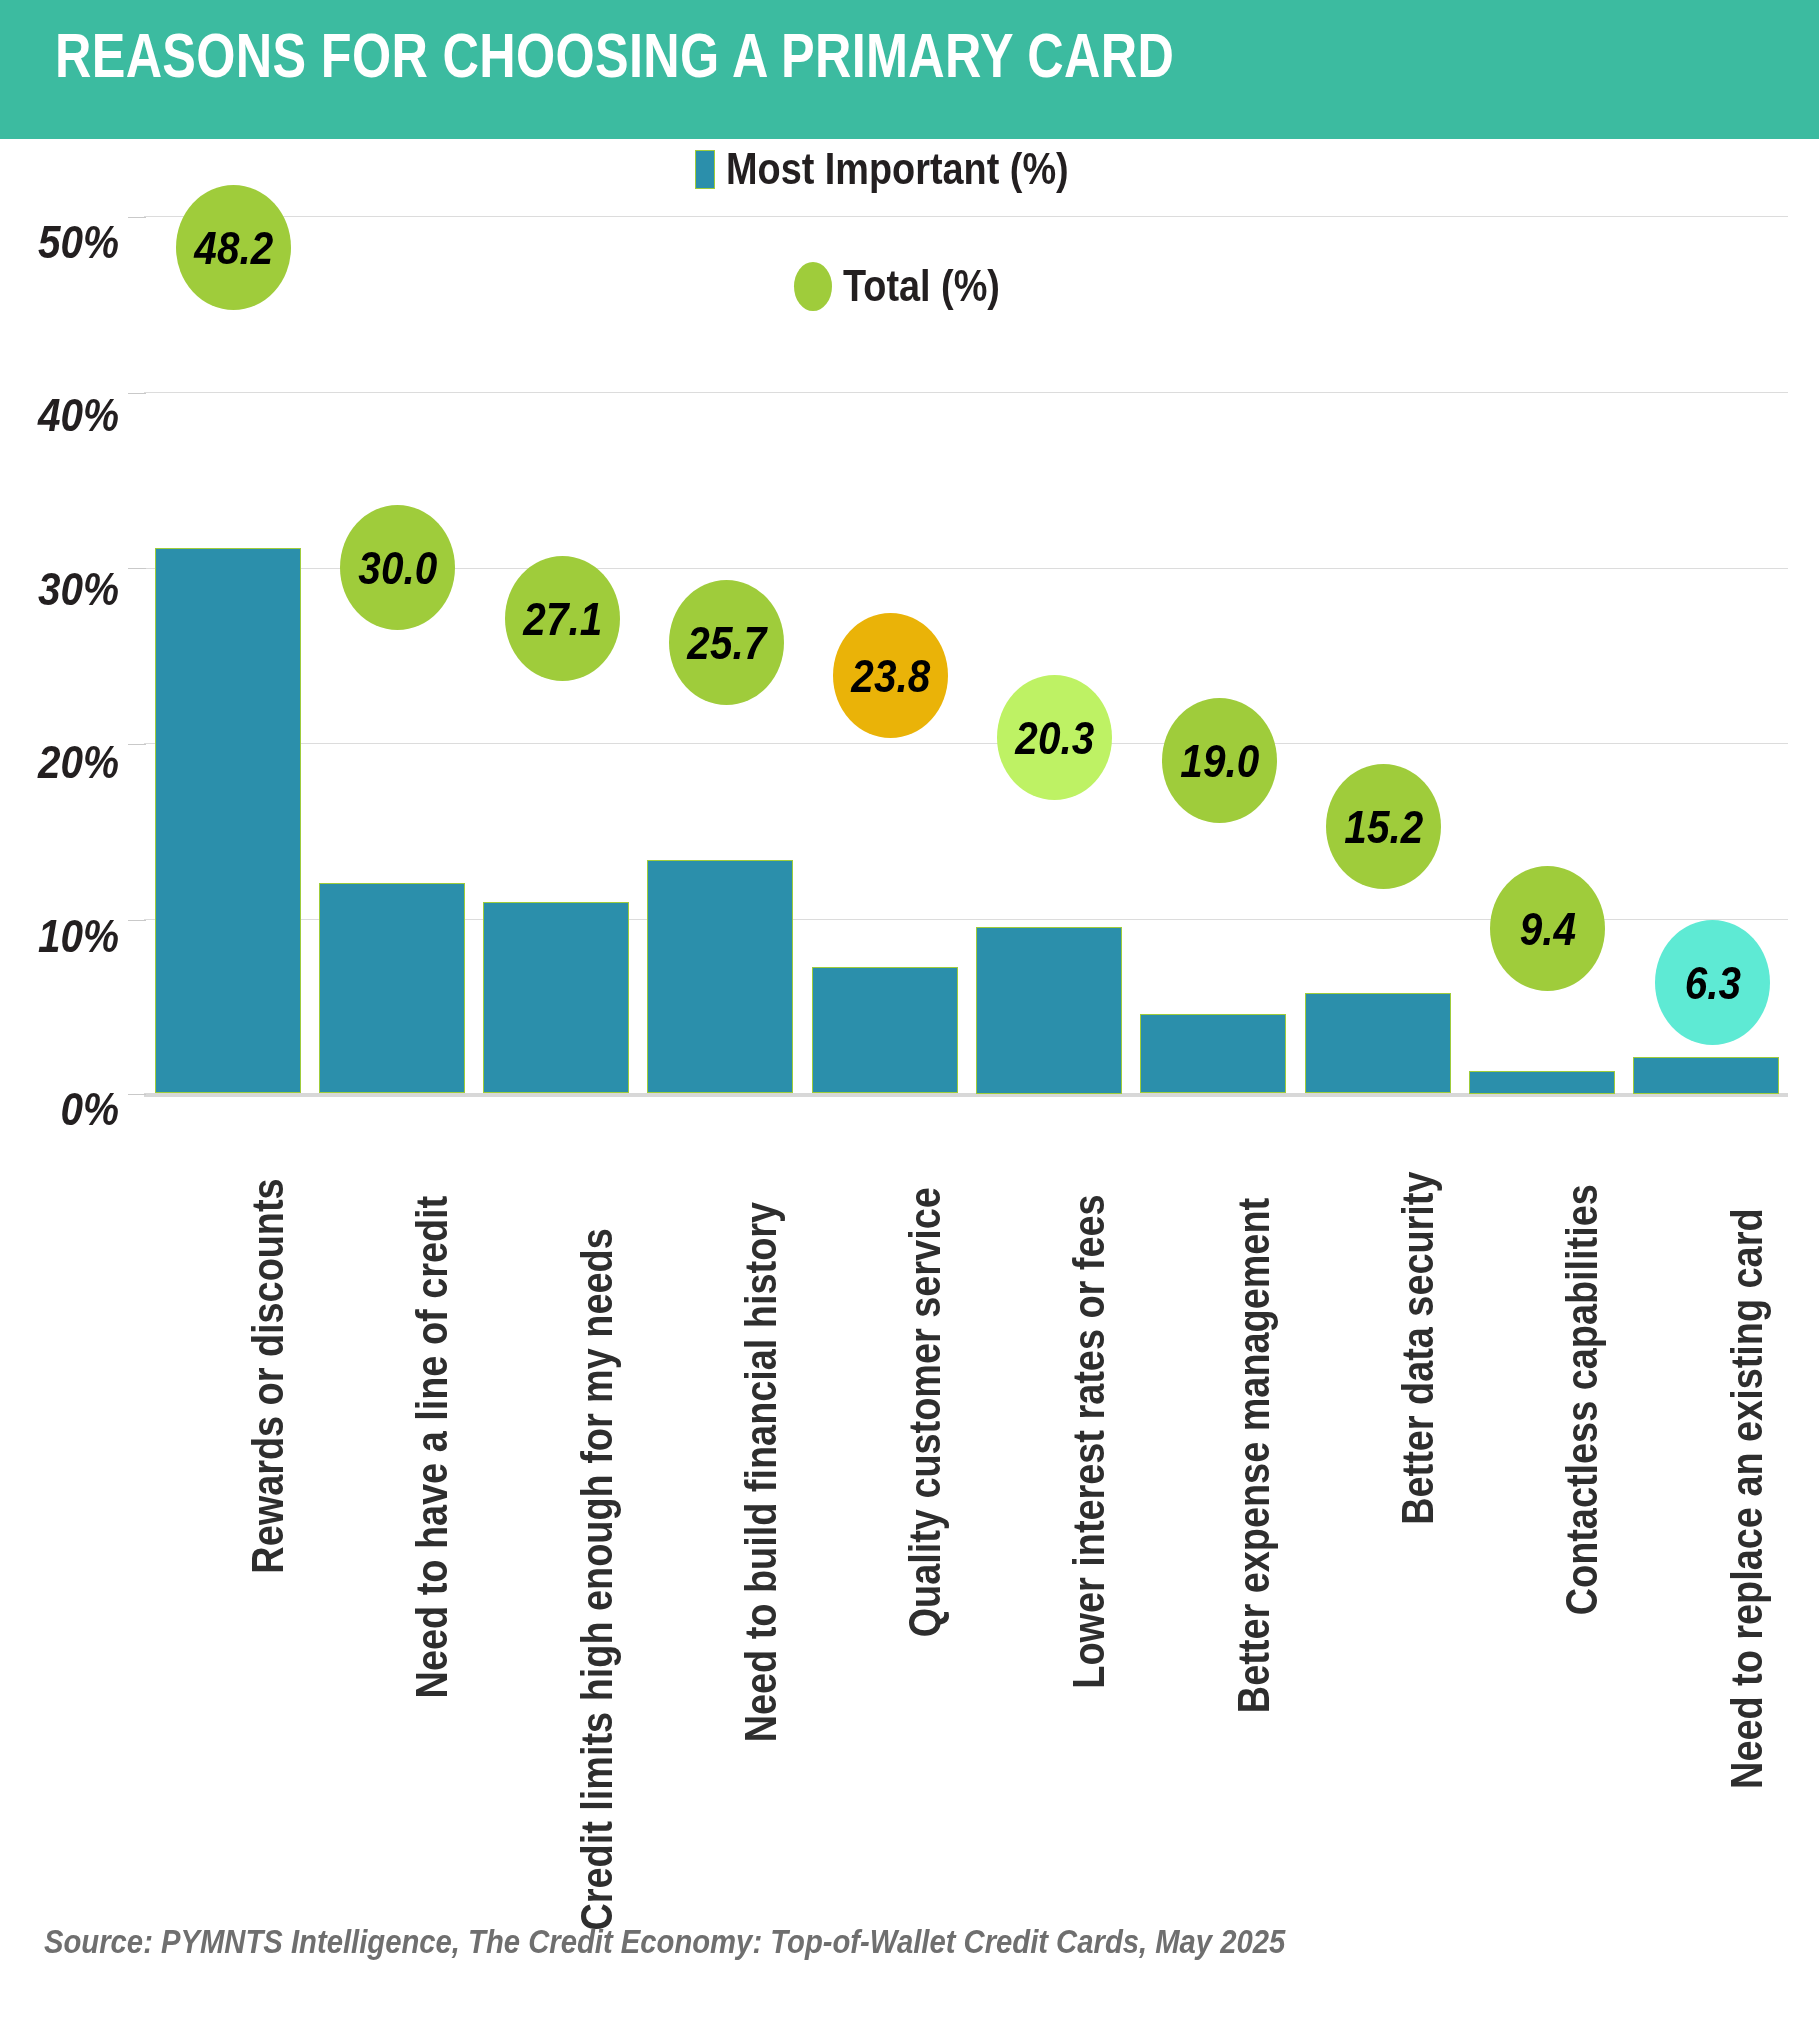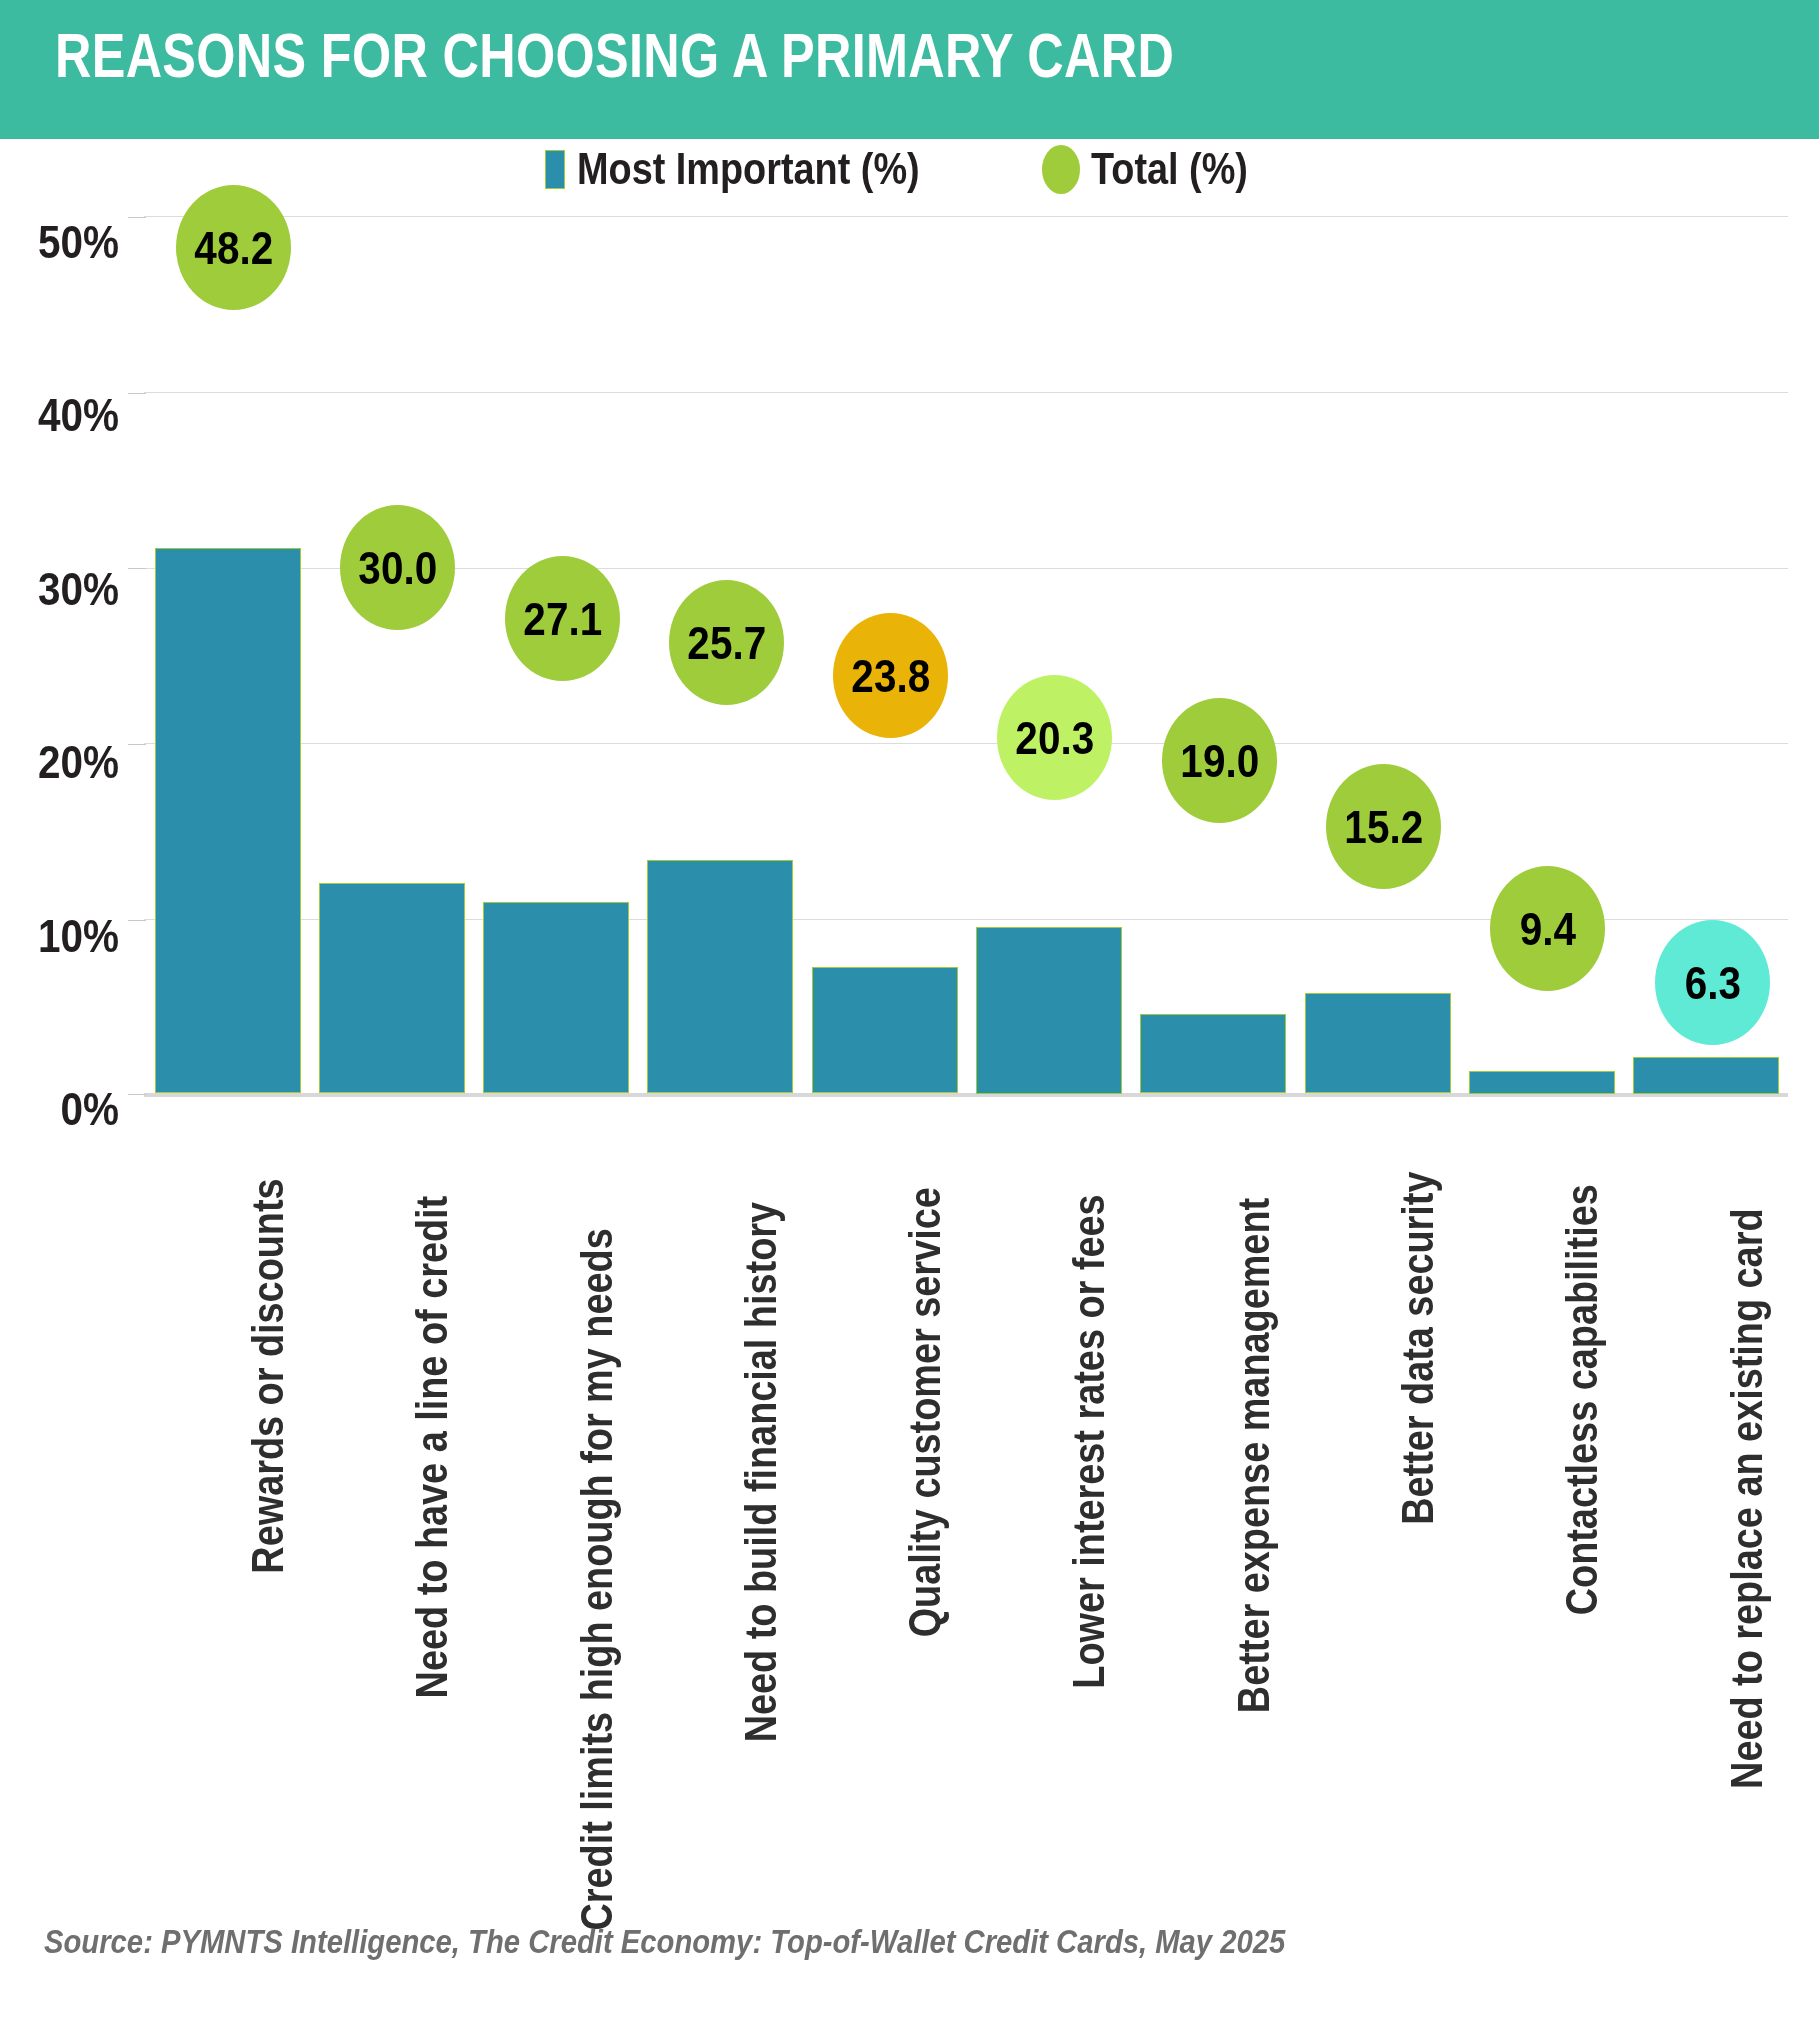--- a/index.html
+++ b/index.html
@@ -40,20 +40,21 @@
   
   #legend {
     position: absolute;
     left: 0;
     top: 144px;
     width: 1819px;
     display: flex;
     justify-content: center;
     align-items: center;
     gap: 67px;
+    flex-direction: column;
   }
   .legend-entry {
     display: flex;
     align-items: center;
     gap: 11.2px;
   }
   .legend-swatch-square {
     width: 18px;
     height: 37px;
     background: #2b8fab;
@@ -75,20 +76,21 @@
     transform-origin: left center;
     white-space: nowrap;
   }
 
   
   #plot-area {
     position: absolute;
     left: 0; top: 0;
     width: 1819px;
     height: 1124px;
+    font-style: italic;
   }
   .gridline {
     position: absolute;
     left: 144px;
     width: 1644px;
     height: 1.4px;
     background: #dcdcdc;
   }
   .axis-baseline {
     position: absolute;

